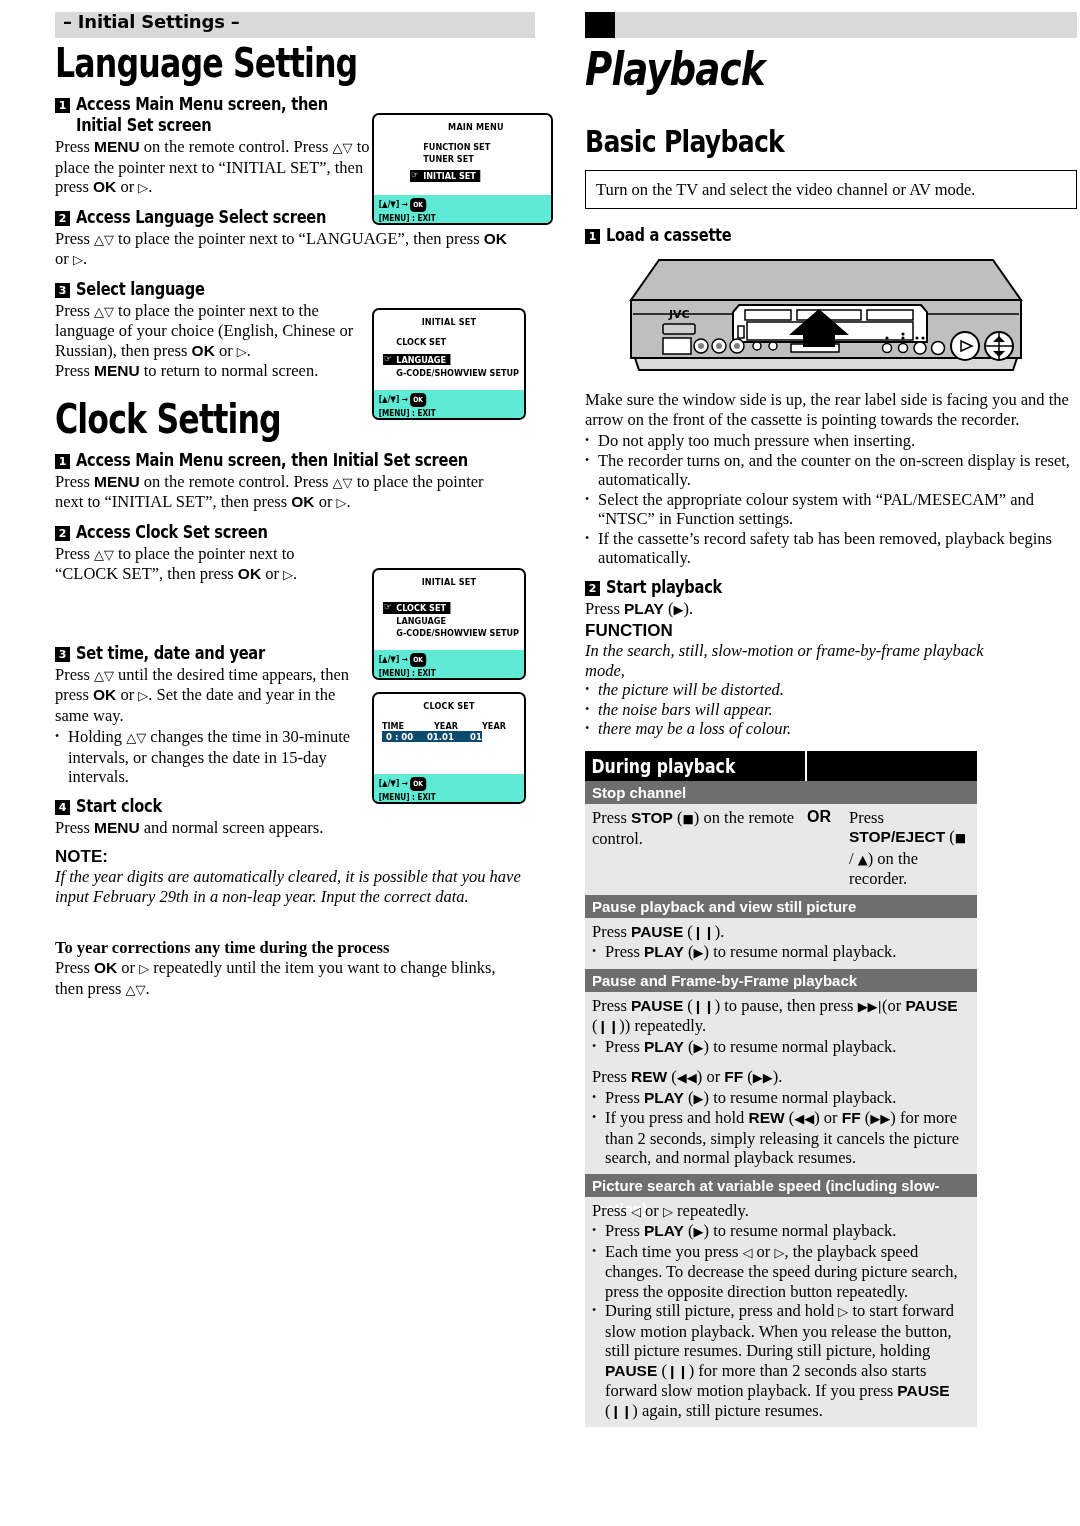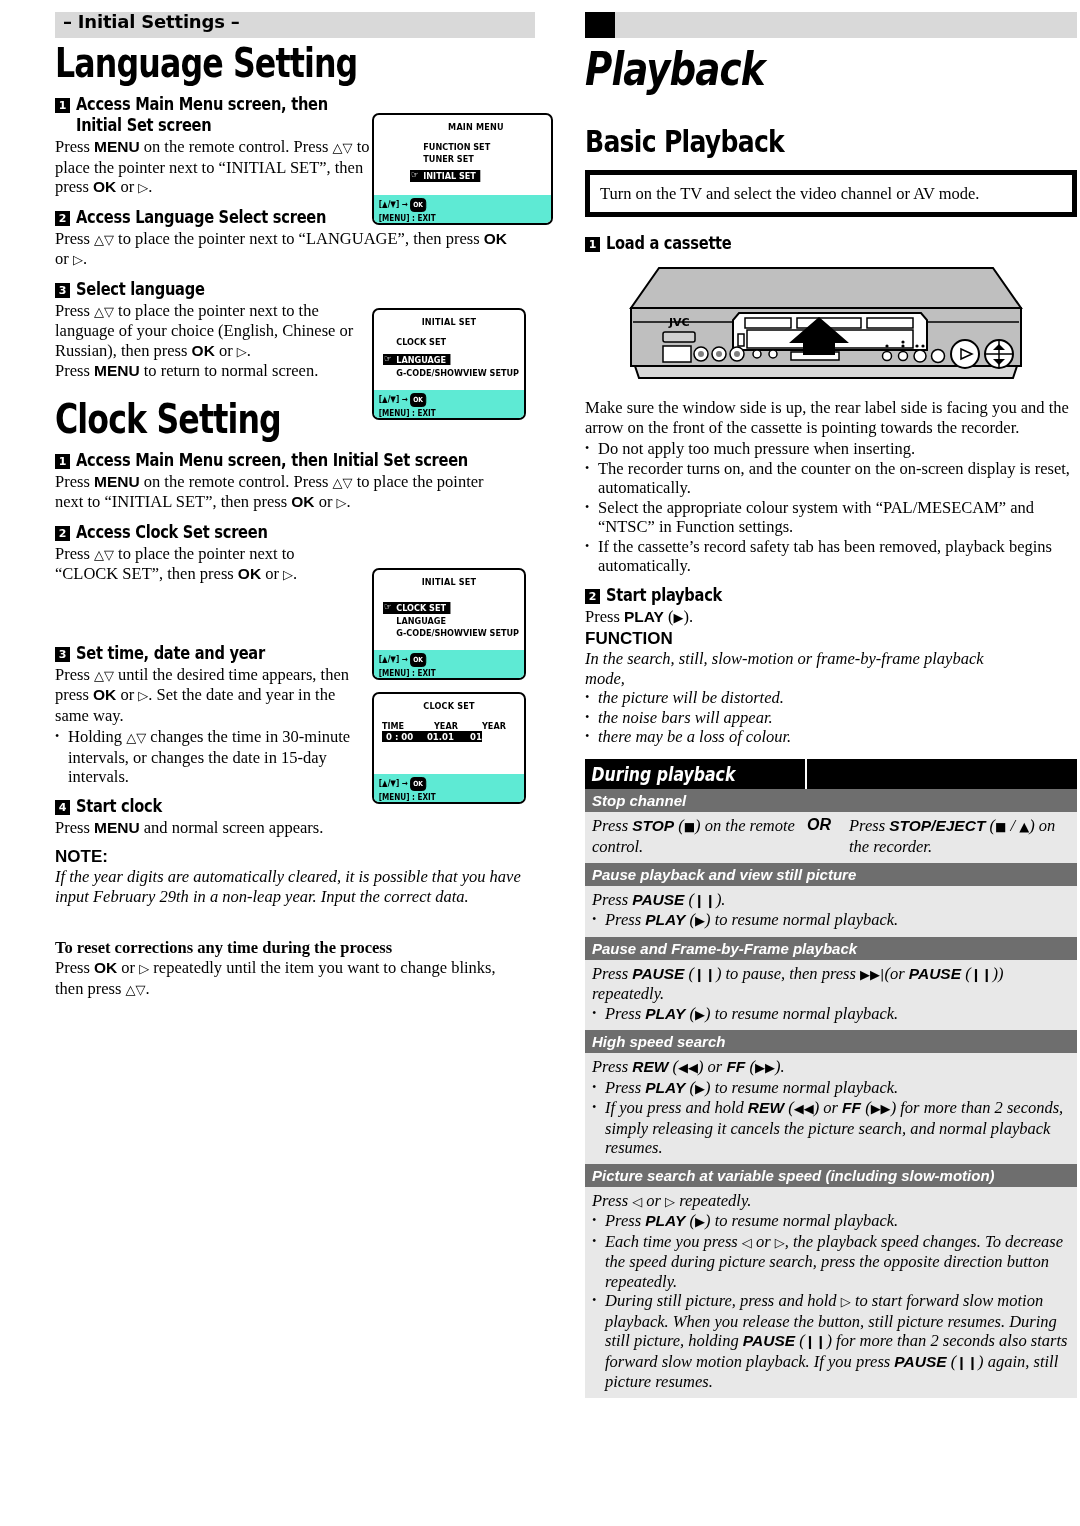--- a/index.html
+++ b/index.html
@@ -118,36 +118,36 @@
   }
   .osd-foot div:first-child{padding-top:3px;}
   .ok-glyph{
     display:inline-block;border:1px solid #000;border-radius:4px;
     font-size:7px;padding:0 2px;font-weight:bold;background:#000;color:#fff;
   }
   
   .clk-hdr{display:flex;font-weight:bold;font-size:9px;margin:10px 0 0 8px;white-space:nowrap;}
   .clk-hdr span:nth-child(1){width:52px;}
   .clk-hdr span:nth-child(2){width:48px;}
-  .clk-row{display:flex;font-weight:bold;font-size:9.5px;background:#000000;color:#fff;margin-left:8px;width:100px;}
+  .clk-row{display:flex;font-weight:bold;font-size:9.5px;background:#0c4a6e;color:#fff;margin-left:8px;width:100px;}
   .clk-row span:nth-child(1){width:52px;padding-left:4px;}
   .clk-row span:nth-child(2){width:48px;}
   .clk-row span:nth-child(3){text-align:right;width:22px;}
 
   
   .tvbox{
-    border:5px solid #000000;padding:9px 10px;margin:0 0 16px 0;
+    border:1px solid #000000;padding:9px 10px;margin:0 0 16px 0;
     font-family:"Liberation Serif", serif;font-size:16.5px;line-height:19px;
   }
 
   
   .vcr-wrap{position:relative;height:128px;margin:6px 0 10px 0;}
 
   
-  .tbl{width:492px;margin-top:12px;font-style:italic;}
+  .tbl{width:392px;margin-top:12px;}
   .tbl-top{background:#000;color:#fff;height:30px;position:relative;}
   .tbl-top .lbl{
     font-family:"DejaVu Sans Condensed","DejaVu Sans", sans-serif;
     font-weight:bold;font-size:19px;line-height:30px;padding-left:7px;
     transform:scaleX(0.92);transform-origin:left center;display:inline-block;
   }
   .tbl-top .divider{position:absolute;left:220px;top:0;width:2px;height:30px;background:#fff;}
   .row-h{
     background:#6e6e6e;color:#fff;height:23px;
     font-family:"Liberation Sans", sans-serif;font-weight:bold;font-size:15px;
@@ -223,21 +223,21 @@
 
     <div class="step">
       <span class="stepnum">4</span>
       <span class="steptxt">Start clock</span>
     </div>
     <p class="body">Press <span class="b">MENU</span> and normal screen appears.</p>
 
     <p class="note-h" style="margin-top:10px;">NOTE:</p>
     <p class="note-b">If the year digits are automatically cleared, it is possible that you have input February 29th in a non-leap year. Input the correct data.</p>
 
-    <p class="corr-h" style="margin-top:32px;">To reset corrections any time during the process</p>
+    <p class="corr-h" style="margin-top:32px;">To year corrections any time during the process</p>
     <p class="body" style="width:445px;">Press <span class="b">OK</span> or <span class="gl">▷</span> repeatedly until the item you want to change blinks, then press <span class="gl">△▽</span>.</p>
   </div>
 
   <div class="osd" style="left:372px;top:113px;padding-left:27px;">
     <div class="osd-title">MAIN MENU</div>
     <div class="osd-items">
       <div class="osd-item">FUNCTION SET</div>
       <div class="osd-item">TUNER SET</div>
       <div class="osd-item sel">INITIAL SET</div>
     </div>
@@ -422,21 +422,20 @@
       </div>
 
       <div class="row-h">Pause and Frame-by-Frame playback</div>
       <div class="row-b">
         <p>Press <span class="b">PAUSE</span> (<span class="gl">❙❙</span>) to pause, then press <span class="gl">▶▶|</span>(or <span class="b">PAUSE</span> (<span class="gl">❙❙</span>)) repeatedly.</p>
         <ul class="dots">
           <li>Press <span class="b">PLAY</span> (<span class="gl">▶</span>) to resume normal playback.</li>
         </ul>
       </div>
 
-      <div class="row-h">High speed search</div>
       <div class="row-b">
         <p>Press <span class="b">REW</span> (<span class="gl">◀◀</span>) or <span class="b">FF</span> (<span class="gl">▶▶</span>).</p>
         <ul class="dots">
           <li>Press <span class="b">PLAY</span> (<span class="gl">▶</span>) to resume normal playback.</li>
           <li>If you press and hold <span class="b">REW</span> (<span class="gl">◀◀</span>) or <span class="b">FF</span> (<span class="gl">▶▶</span>) for more than 2 seconds, simply releasing it cancels the picture search, and normal playback resumes.</li>
         </ul>
       </div>
 
       <div class="row-h">Picture search at variable speed (including slow-motion)</div>
       <div class="row-b">

